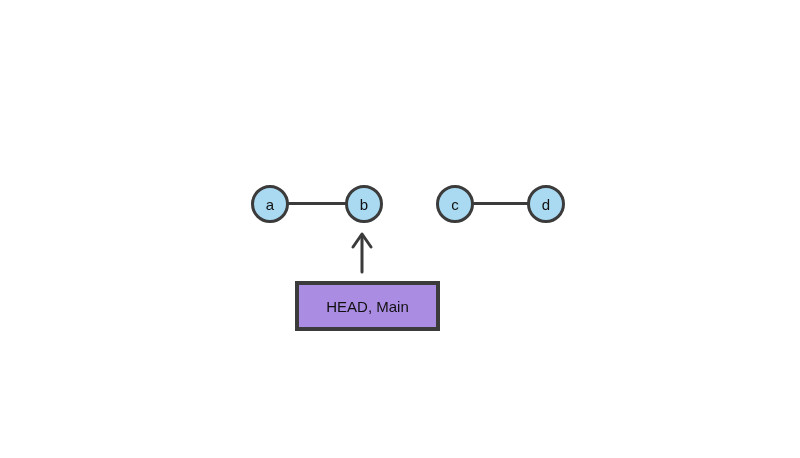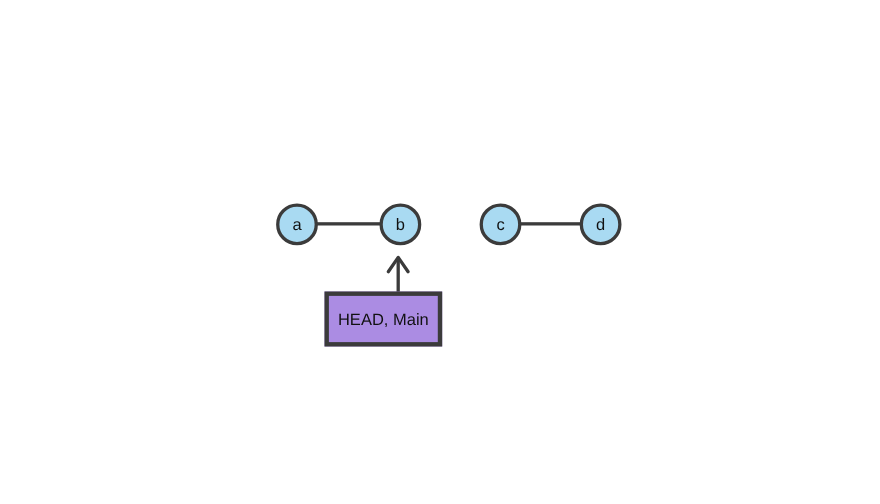--- a/index.html
+++ b/index.html
@@ -44,22 +44,22 @@
     stroke: var(--stroke, #3b3b3b);
     stroke-width: 3;
     fill: none;
     stroke-linecap: round;
     stroke-linejoin: round;
   }
   .head-box {
     position: absolute;
     box-sizing: border-box;
     left: 295px;
-    top: 265px;
-    width: 107px;
+    top: 281px;
+    width: 145px;
     height: 50px;
     background: var(--box-fill, #ab8ce3);
     border: 4px solid var(--stroke, #3b3b3b);
     display: flex;
     align-items: center;
     justify-content: center;
     font-size: 15px;
     color: #111111;
     z-index: 2;
   }

